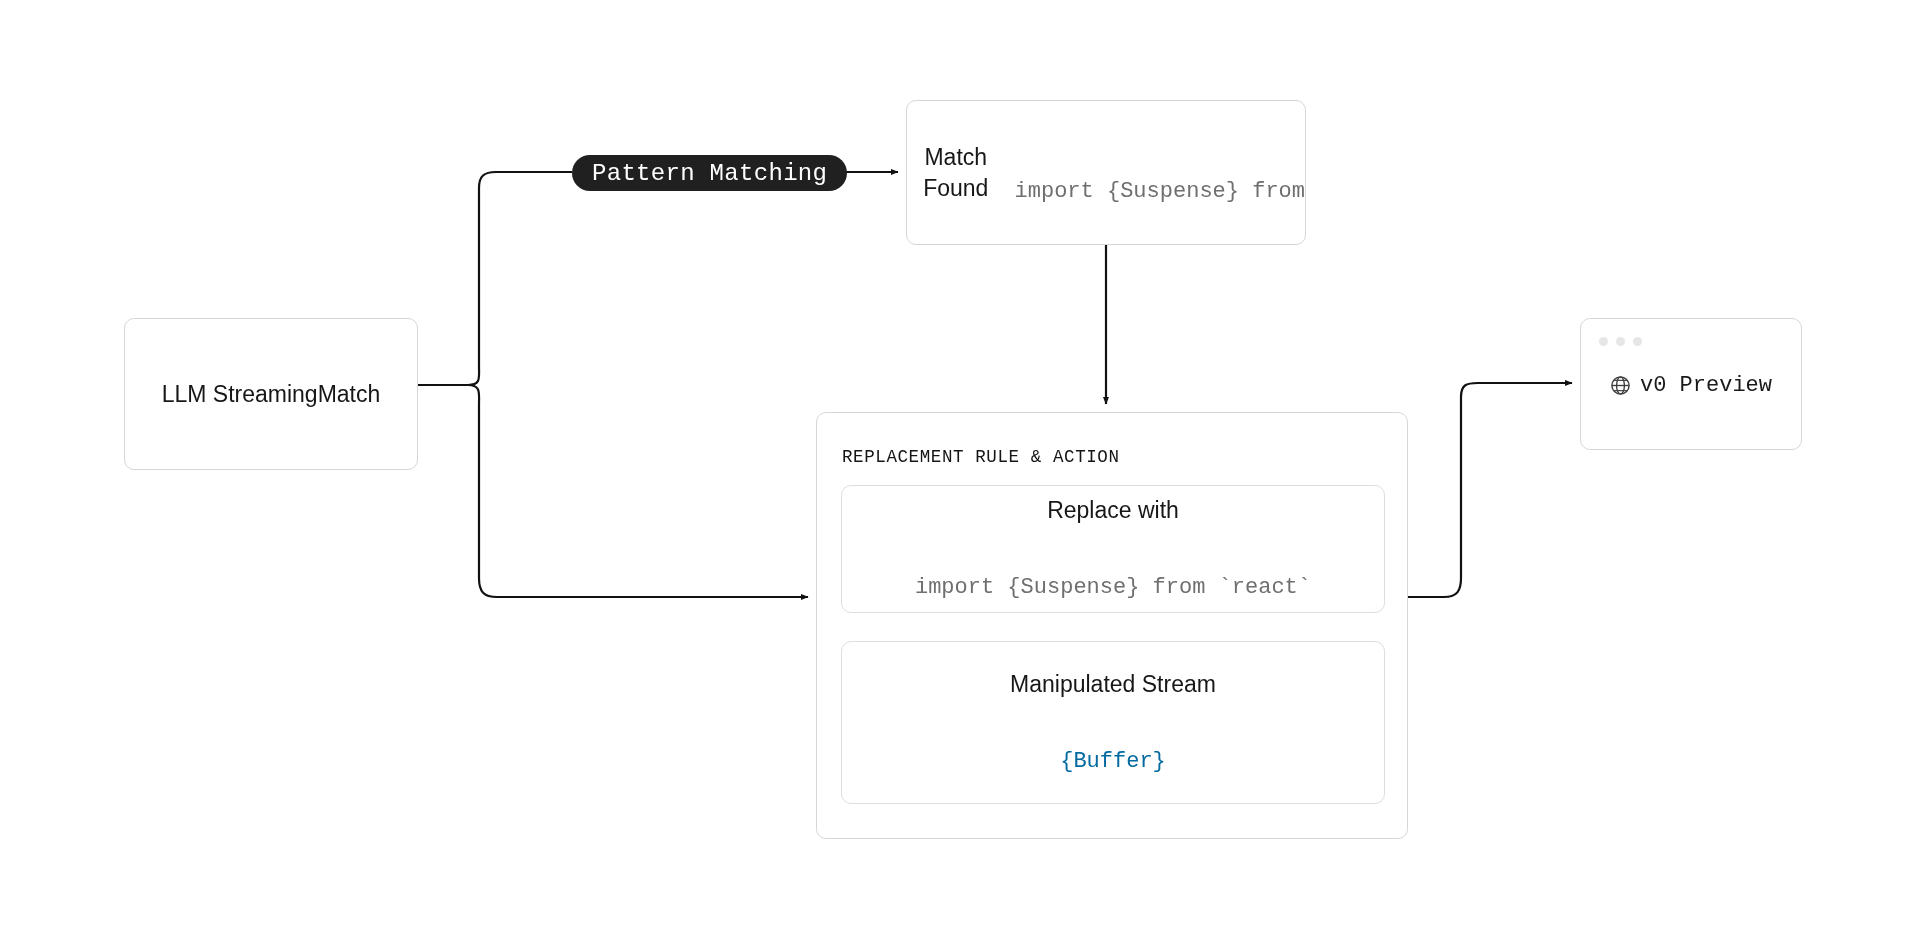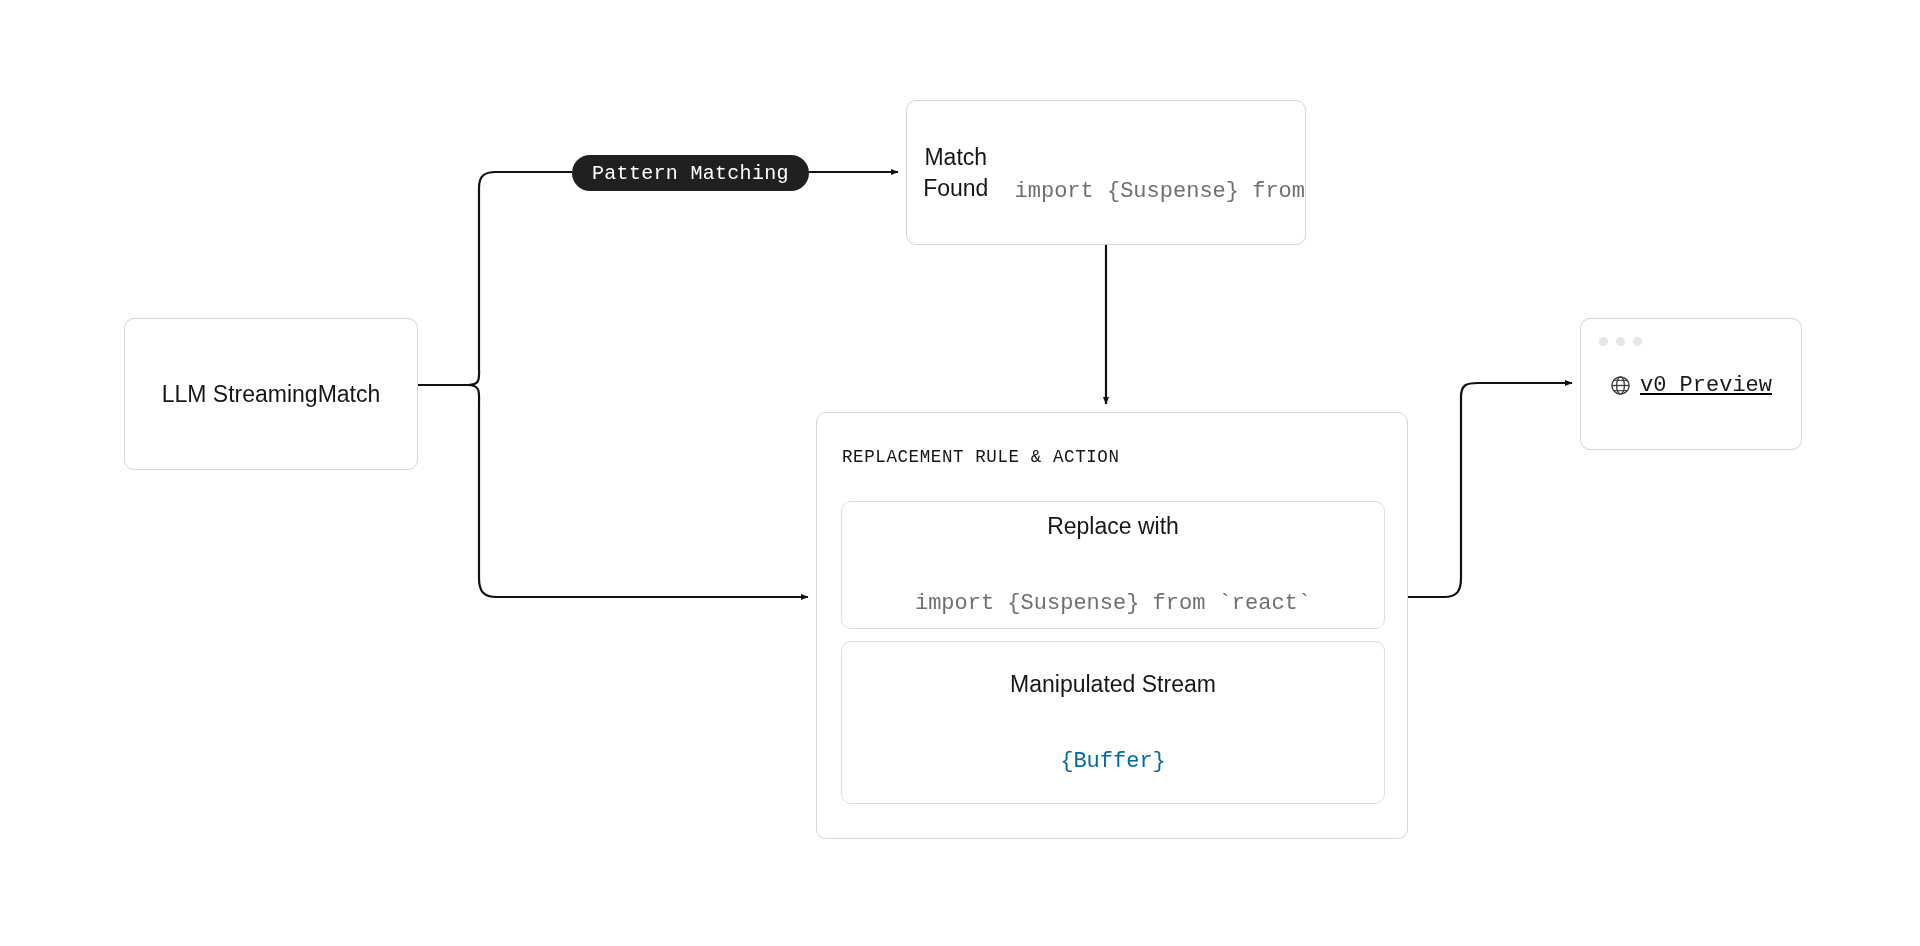--- a/index.html
+++ b/index.html
@@ -78,21 +78,21 @@
     top: 155px;
     height: 36px;
     padding: 0 20px;
     display: flex;
     align-items: center;
     justify-content: center;
     background: #202020;
     border-radius: 18px;
     color: #ffffff;
     font-family: "Liberation Mono", monospace;
-    font-size: 20px;
+    font-size: 24px;
     letter-spacing: 0.3px;
     white-space: nowrap;
     box-sizing: border-box;
   }
 
   
   #match-found {
     left: 906px;
     top: 100px;
     width: 400px;
@@ -132,21 +132,21 @@
     background: #ffffff;
     border: 1.6px solid #dedede;
     border-radius: 10px;
     display: flex;
     flex-direction: column;
     align-items: center;
     justify-content: center;
     gap: 8px;
   }
   #replace-with-card {
-    top: 88px;
+    top: 72px;
     height: 128px;
   }
   #manipulated-stream-card {
     top: 228px;
     height: 163px;
   }
   #manipulated-stream-card .node-code { color: #0369a1; }
 
   
   #v0-preview {
@@ -176,21 +176,20 @@
   }
   #v0-label-row {
     position: absolute;
     left: 0;
     right: 0;
     top: 54px;
     display: flex;
     align-items: center;
     justify-content: center;
     gap: 9px;
-    text-decoration: underline;
   }
   #v0-label {
     font-family: "Liberation Mono", monospace;
     font-size: 22px;
     color: #1a1a1a;
     white-space: nowrap;
   }
   .globe-icon svg { display: block; }
 </style>
 </head>

